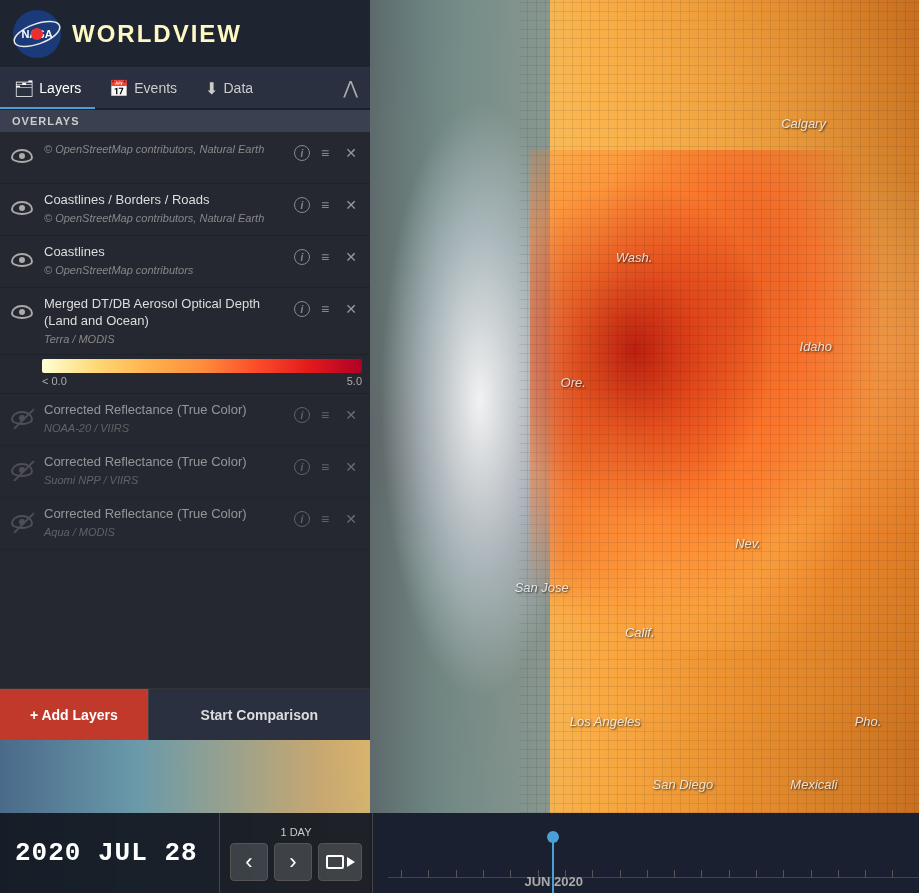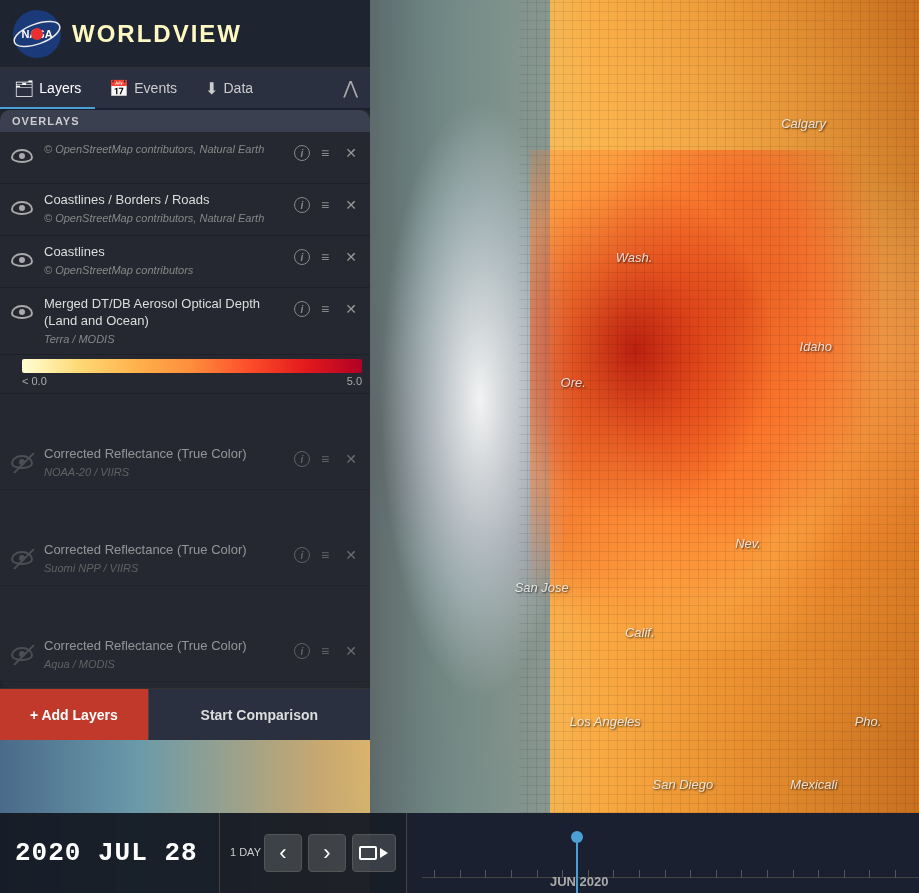--- a/index.html
+++ b/index.html
@@ -152,35 +152,33 @@
       letter-spacing: 1px;
       padding: 5px 12px;
       text-transform: uppercase;
     }
 
     
     .layers-list {
       flex: 1;
       overflow-y: auto;
       background: #252830;
-      border-radius: 10px;
     }
 
     .layer-item {
       display: flex;
       align-items: flex-start;
       padding: 8px 8px;
       border-bottom: 1px solid #1e2228;
       gap: 8px;
       min-height: 52px;
     }
 
     .layer-item.disabled {
       opacity: 0.6;
-      margin-top: 44px;
     }
 
     .layer-vis-btn {
       width: 28px;
       height: 28px;
       flex-shrink: 0;
       display: flex;
       align-items: center;
       justify-content: center;
       cursor: pointer;
@@ -254,21 +252,21 @@
       display: flex;
       align-items: center;
       justify-content: center;
       cursor: pointer;
       color: #999;
       font-size: 14px;
     }
 
     
     .color-scale-container {
-      padding: 4px 8px 6px 22px;
+      padding: 4px 8px 6px 42px;
       background: #252830;
       border-bottom: 1px solid #1e2228;
     }
 
     .color-scale-bar {
       height: 14px;
       background: linear-gradient(to right, #ffffd4, #fed976, #feb24c, #fd8d3c, #fc4e2a, #e31a1c, #b10026);
       border-radius: 2px;
       width: 100%;
     }
@@ -432,20 +430,21 @@
 
     
     .settings-icon {
       color: #888;
       font-size: 14px;
       cursor: pointer;
     }
 
     .time-step-info {
       display: flex;
+      flex-direction: column;
       align-items: center;
       gap: 3px;
     }
   </style>
 </head>
 <body>
 
 <div class="map-area"></div>
 <div class="ocean-area"></div>
 <div class="clouds"></div>

